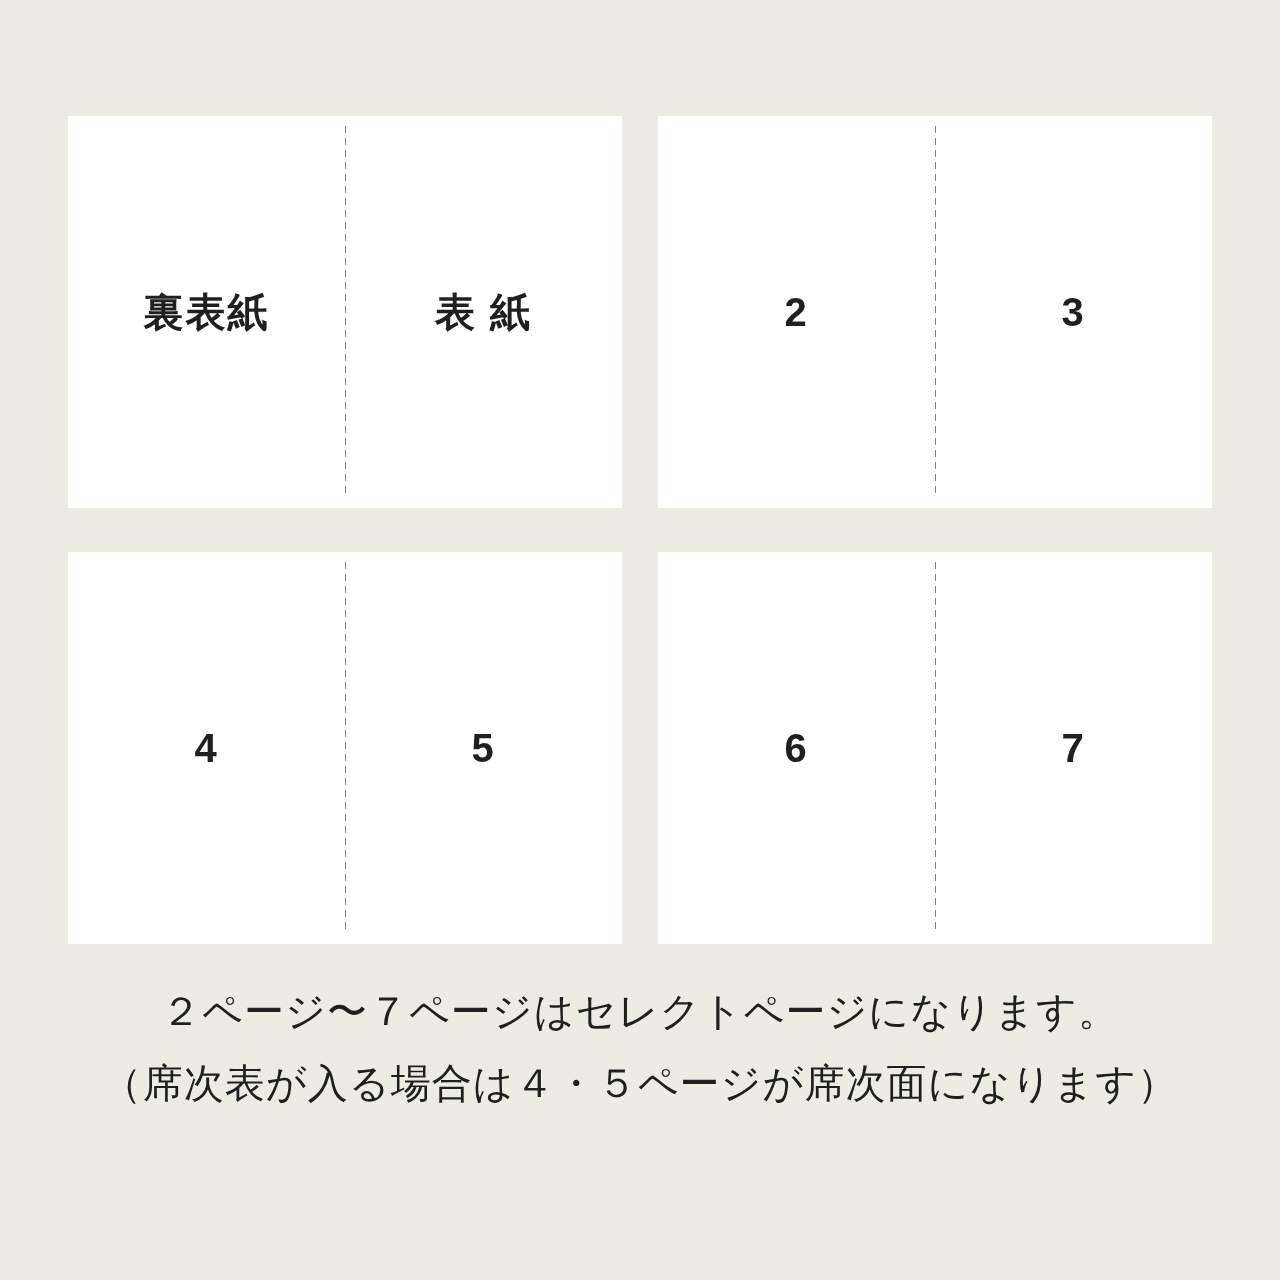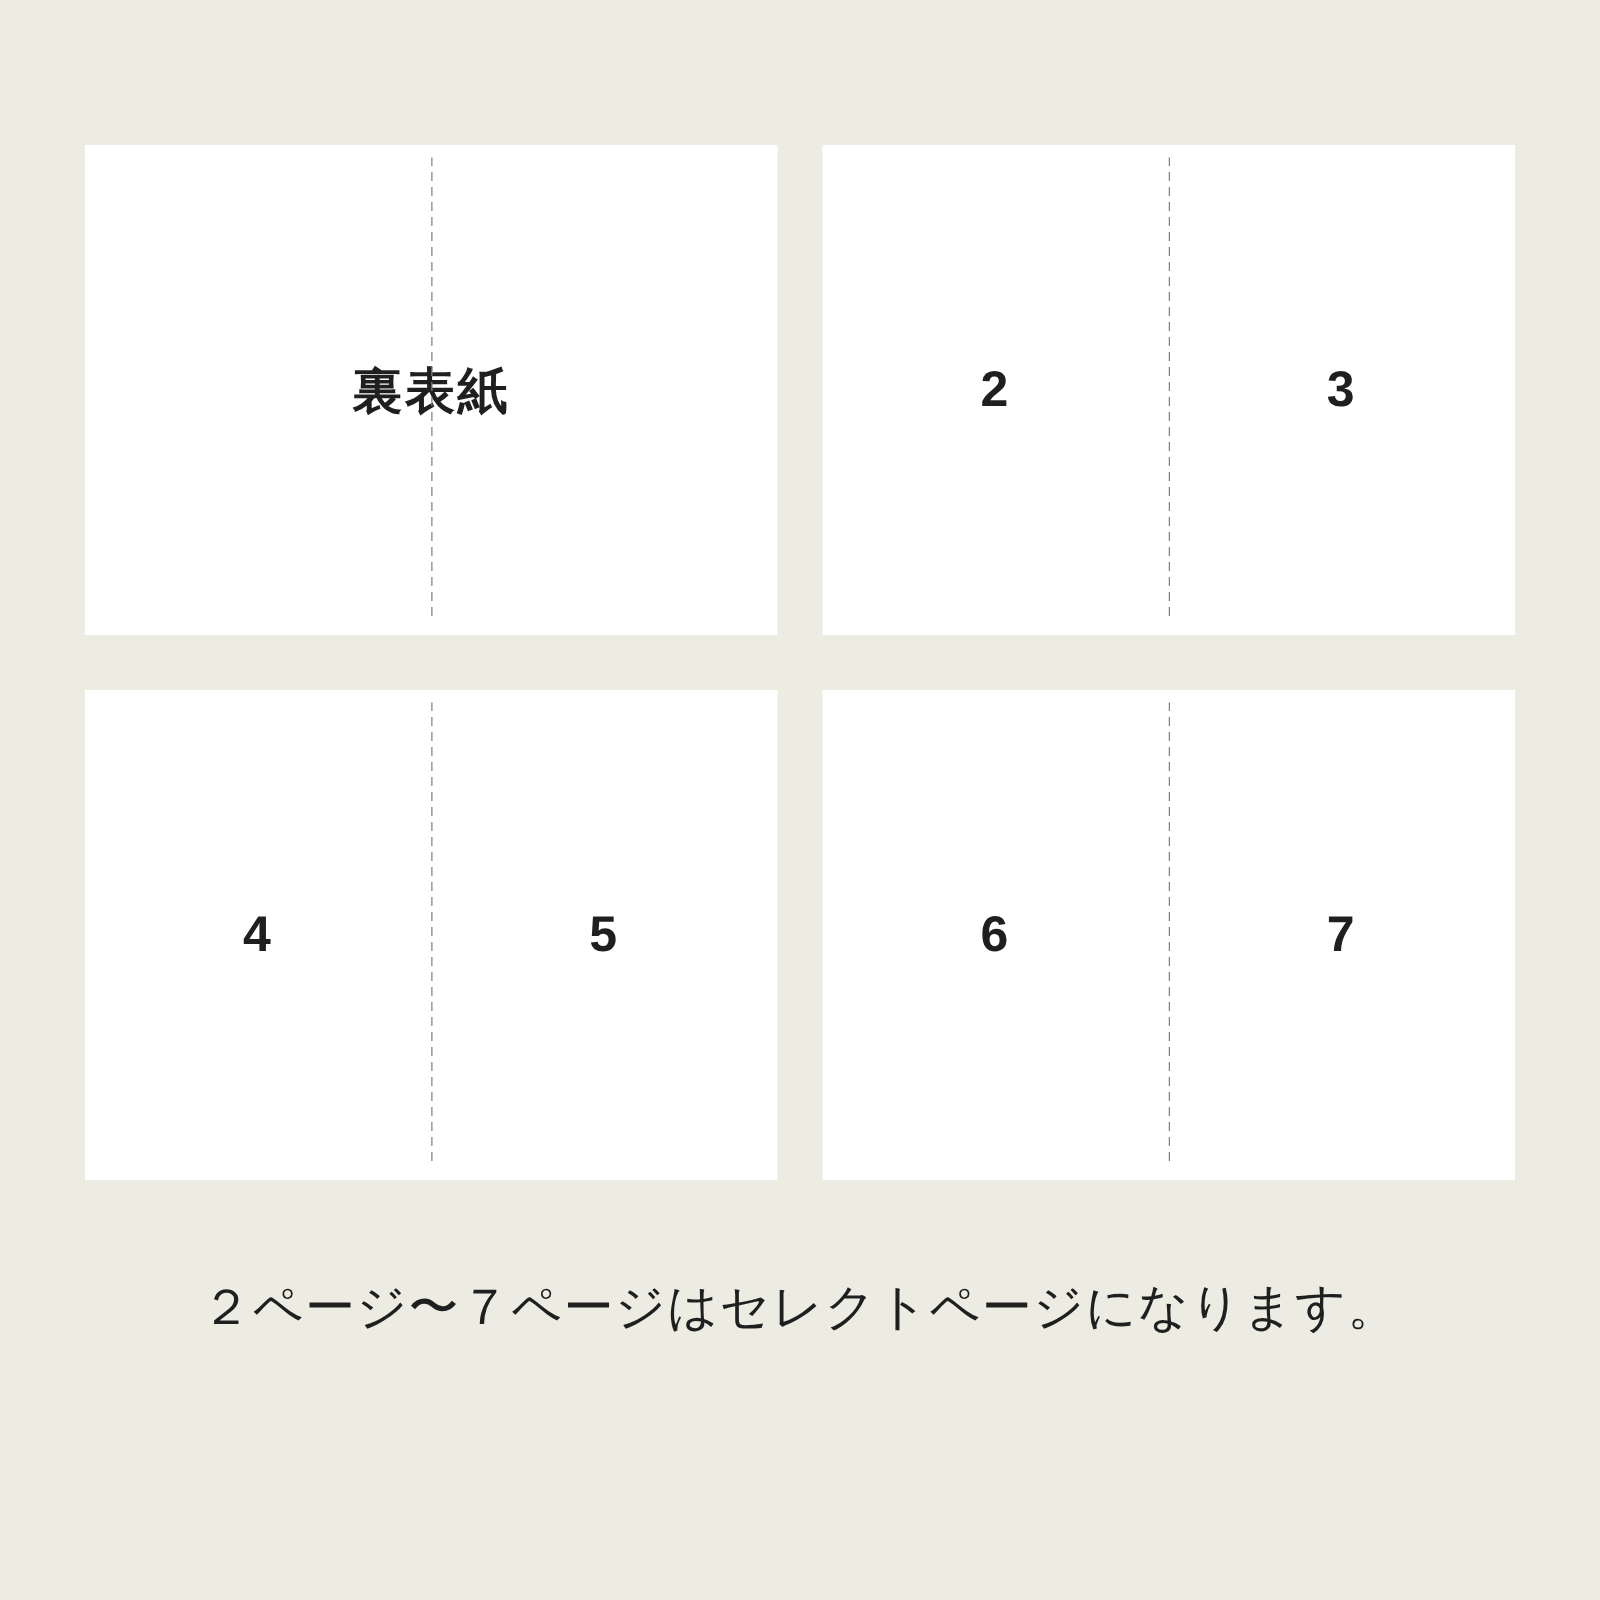--- a/index.html
+++ b/index.html
@@ -52,21 +52,21 @@
     background: repeating-linear-gradient(
       to bottom,
       #828282 0px,
       #828282 7px,
       transparent 7px,
       transparent 12px
     );
   }
   .caption {
     position: absolute;
-    top: 1010px;
+    top: 975px;
     left: 0;
     width: 1280px;
     text-align: center;
     font-size: 40px;
     font-weight: 300;
     line-height: 72px;
     letter-spacing: 1px;
     color: #1F1F1F;
   }
   .caption-line {
@@ -76,20 +76,23 @@
 </head>
 <body>
 
 <div class="spread-grid">
 
   <div class="spread">
     <div class="page-half">
       <span class="page-label">裏表紙</span>
     </div>
     <div class="fold-line"></div>
+    <div class="page-half">
+      <span class="page-label">表 紙</span>
+    </div>
   </div>
 
   <div class="spread">
     <div class="page-half">
       <span class="page-label">2</span>
     </div>
     <div class="fold-line"></div>
     <div class="page-half">
       <span class="page-label">3</span>
     </div>
@@ -112,13 +115,14 @@
     <div class="fold-line"></div>
     <div class="page-half">
       <span class="page-label">7</span>
     </div>
   </div>
 
 </div>
 
 <div class="caption">
   <span class="caption-line">２ページ〜７ページはセレクトページになります。</span>
+  <span class="caption-line">（席次表が入る場合は４・５ページが席次面になります）</span>
 </div>
 
 </body></html>

